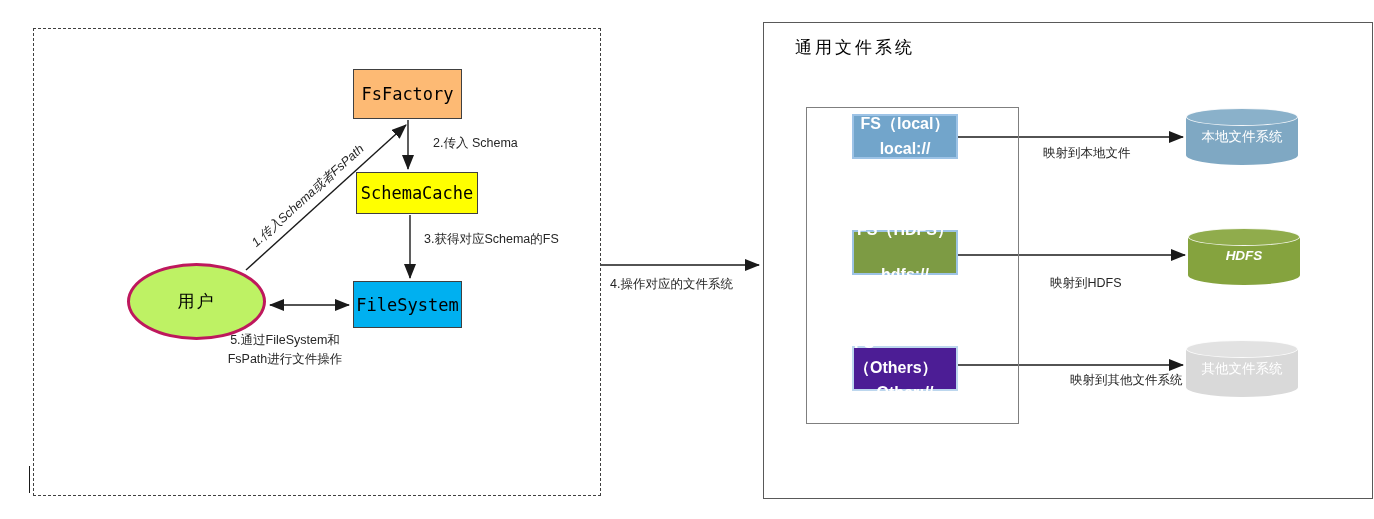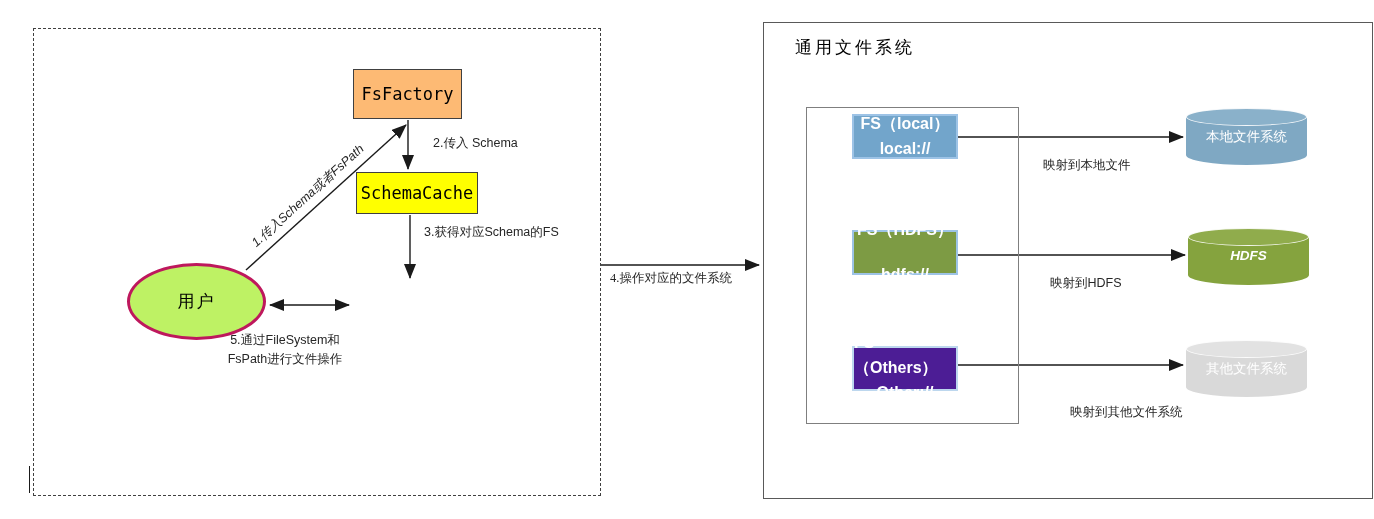--- a/index.html
+++ b/index.html
@@ -23,37 +23,37 @@
   .n-fsfactory{left:353px;top:69px;width:109px;height:50px;background:#fdba74;}
   .n-schemacache{left:356px;top:172px;width:122px;height:42px;background:#FFFF00;}
   .n-filesystem{left:353px;top:281px;width:109px;height:47px;background:#00B0F0;}
   .n-user{left:127px;top:263px;width:139px;height:77px;background:#bef264;border:3px solid #be185d;
           border-radius:50%;font-family:"Liberation Sans",sans-serif;font-size:17px;letter-spacing:2px;}
 
   
   .edge-label{position:absolute;font-size:12.5px;color:#262626;white-space:nowrap;}
   .lbl-step1{left:308px;top:196px;transform:translate(-50%,-50%) rotate(-42deg);font-style:italic;}
   .lbl-step2{left:433px;top:135px;}
-  .lbl-step3{left:424px;top:224px;}
+  .lbl-step3{left:424px;top:231px;}
   .lbl-step5{left:195px;top:331px;width:180px;text-align:center;line-height:1.5;white-space:normal;}
-  .lbl-step4{left:610px;top:270px;font-family:Liberation Serif, serif;}
-  .lbl-map1{left:1043px;top:157px;}
+  .lbl-step4{left:610px;top:276px;}
+  .lbl-map1{left:1043px;top:145px;}
   .lbl-map2{left:1050px;top:275px;}
-  .lbl-map3{left:1026px;top:404px;padding-left:44px;}
+  .lbl-map3{left:1026px;top:372px;padding-left:44px;}
 
   
   .fsbox{position:absolute;width:106px;height:45px;box-sizing:border-box;border:2px solid #9DC3E6;
          display:flex;flex-direction:column;align-items:center;justify-content:center;
          color:#ffffff;font-size:16px;font-weight:bold;line-height:1.55;}
   .fs-local{left:852px;top:114px;background:#72A5CB;}
   .fs-hdfs{left:852px;top:230px;background:#7D9B44;gap:20px;}
   .fs-others{left:852px;top:346px;background:#4c1d95;border-color:#BDD7EE;}
 
   
-  .cylinder{position:absolute;width:121px;height:57px;}
+  .cylinder{position:absolute;width:112px;height:57px;}
   .cyl-local{left:1186px;top:108px;--c:#7FA8C3;--ct:#8AB1CA;}
   .cyl-hdfs{left:1188px;top:228px;--c:#85A33E;--ct:#90AC4C;}
   .cyl-others{left:1186px;top:340px;--c:#D9D9D9;--ct:#E2E2E2;}
   .cyl-body{position:absolute;left:0;right:0;top:9px;bottom:0;background:var(--c);
             border-radius:0 0 50% 50% / 0 0 10px 10px;}
   .cyl-top{position:absolute;left:0;right:0;top:0;height:18px;border-radius:50%;background:var(--ct);
            border:1px solid rgba(255,255,255,.9);box-sizing:border-box;}
   .cyl-label{position:absolute;left:0;right:0;top:20px;text-align:center;color:#ffffff;font-size:13.5px;}
   .cyl-label.bold{font-weight:bold;font-style:italic;}
 </style>
@@ -79,20 +79,23 @@
   </svg>
 
   <div class="dashed-box"></div>
   <div class="tick-mark"></div>
 
   <div class="node n-fsfactory">
     <span>FsFactory</span>
   </div>
   <div class="node n-schemacache">
     <span>SchemaCache</span>
+  </div>
+  <div class="node n-filesystem">
+    <span>FileSystem</span>
   </div>
   <div class="node n-user">
     <span>用户</span>
   </div>
 
   <div class="edge-label lbl-step1">1.传入Schema或者FsPath</div>
   <div class="edge-label lbl-step2">2.传入 Schema</div>
   <div class="edge-label lbl-step3">3.获得对应Schema的FS</div>
   <div class="edge-label lbl-step5">
     <div>5.通过FileSystem和</div>

